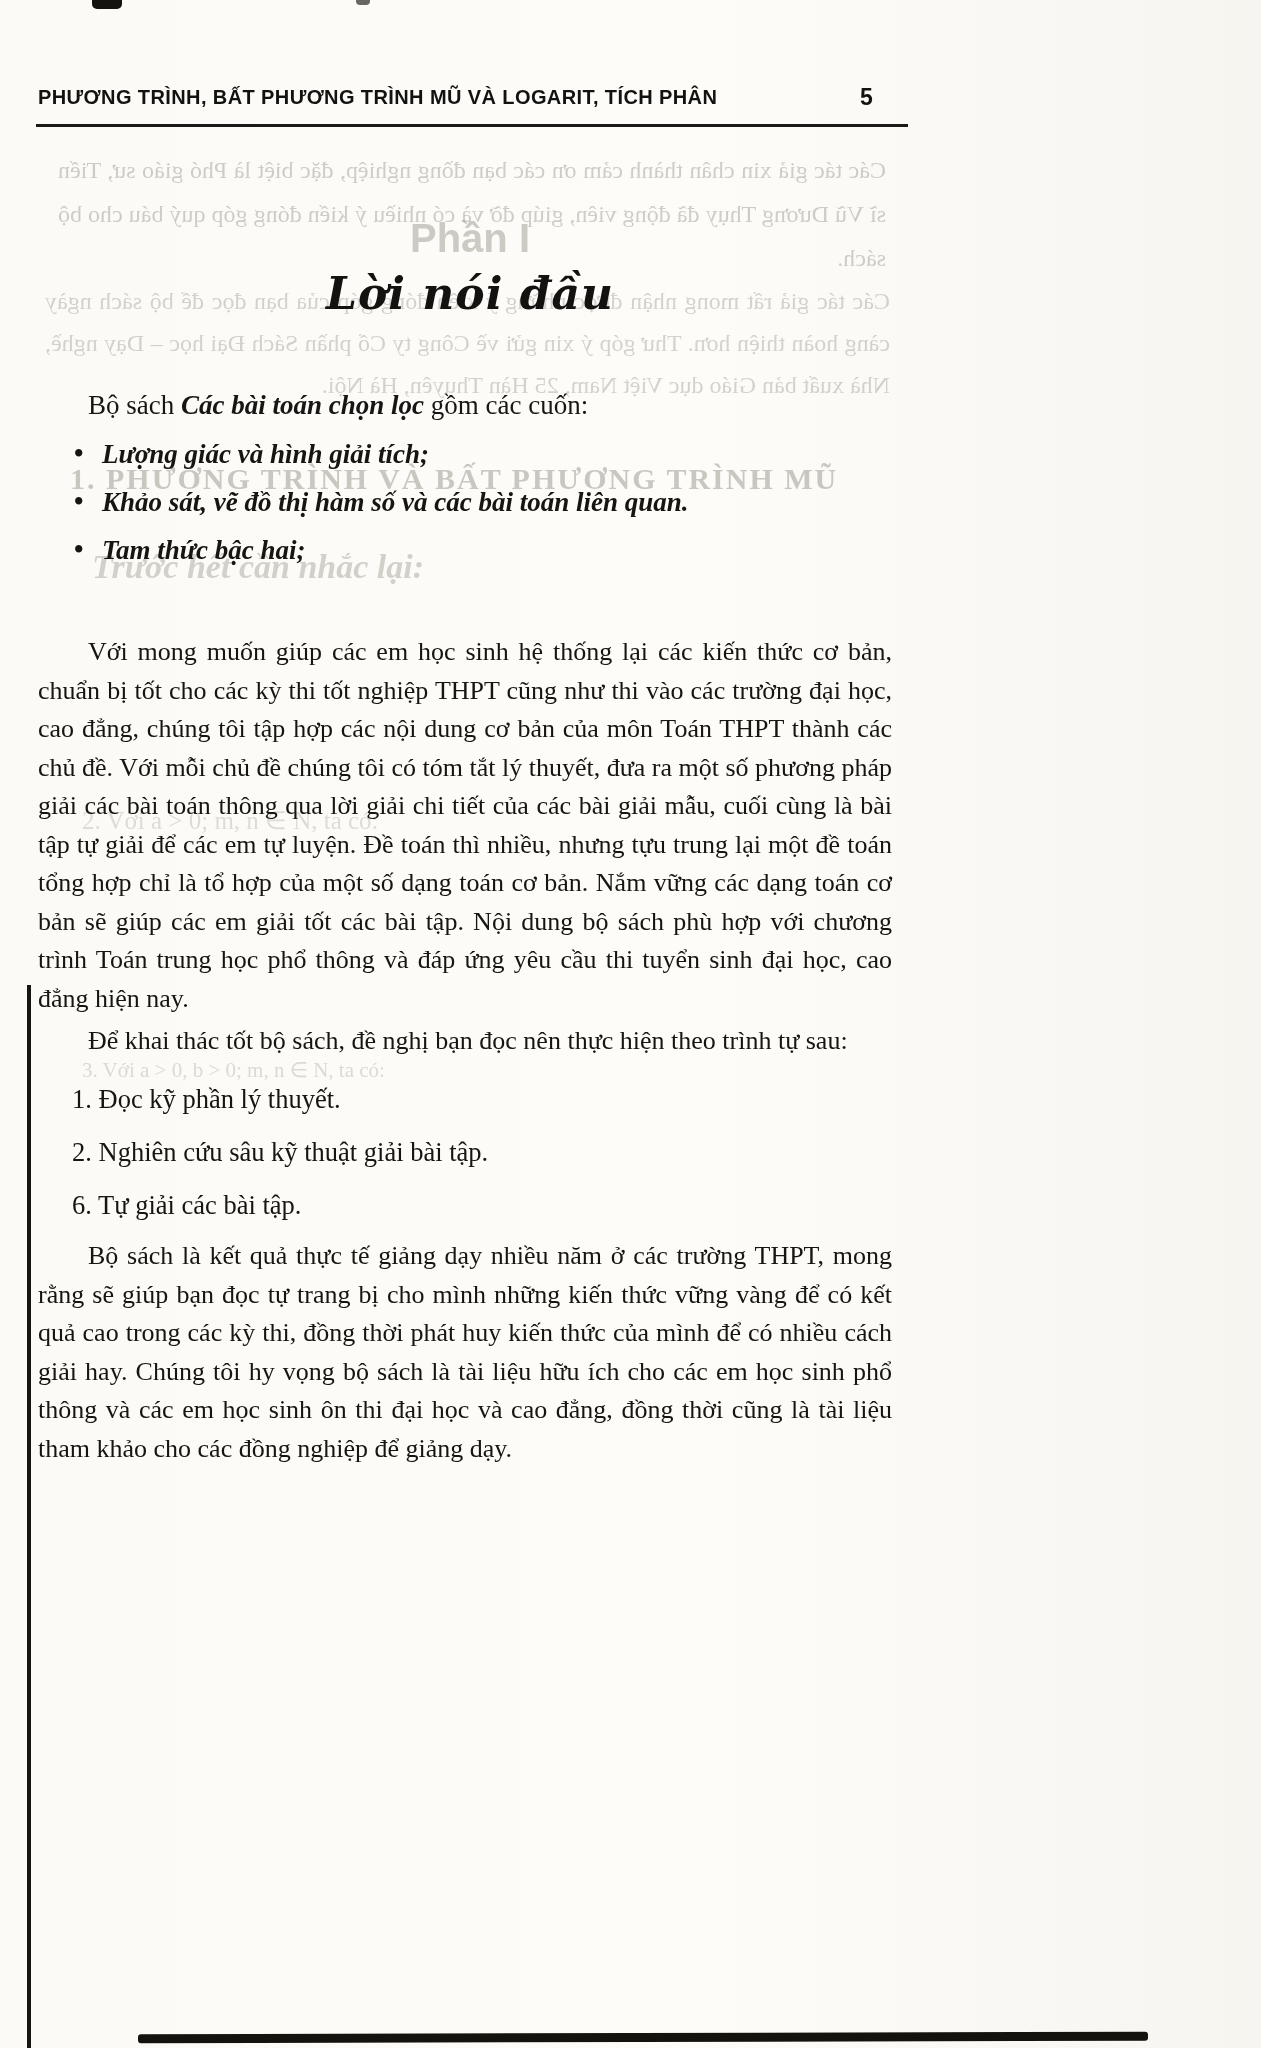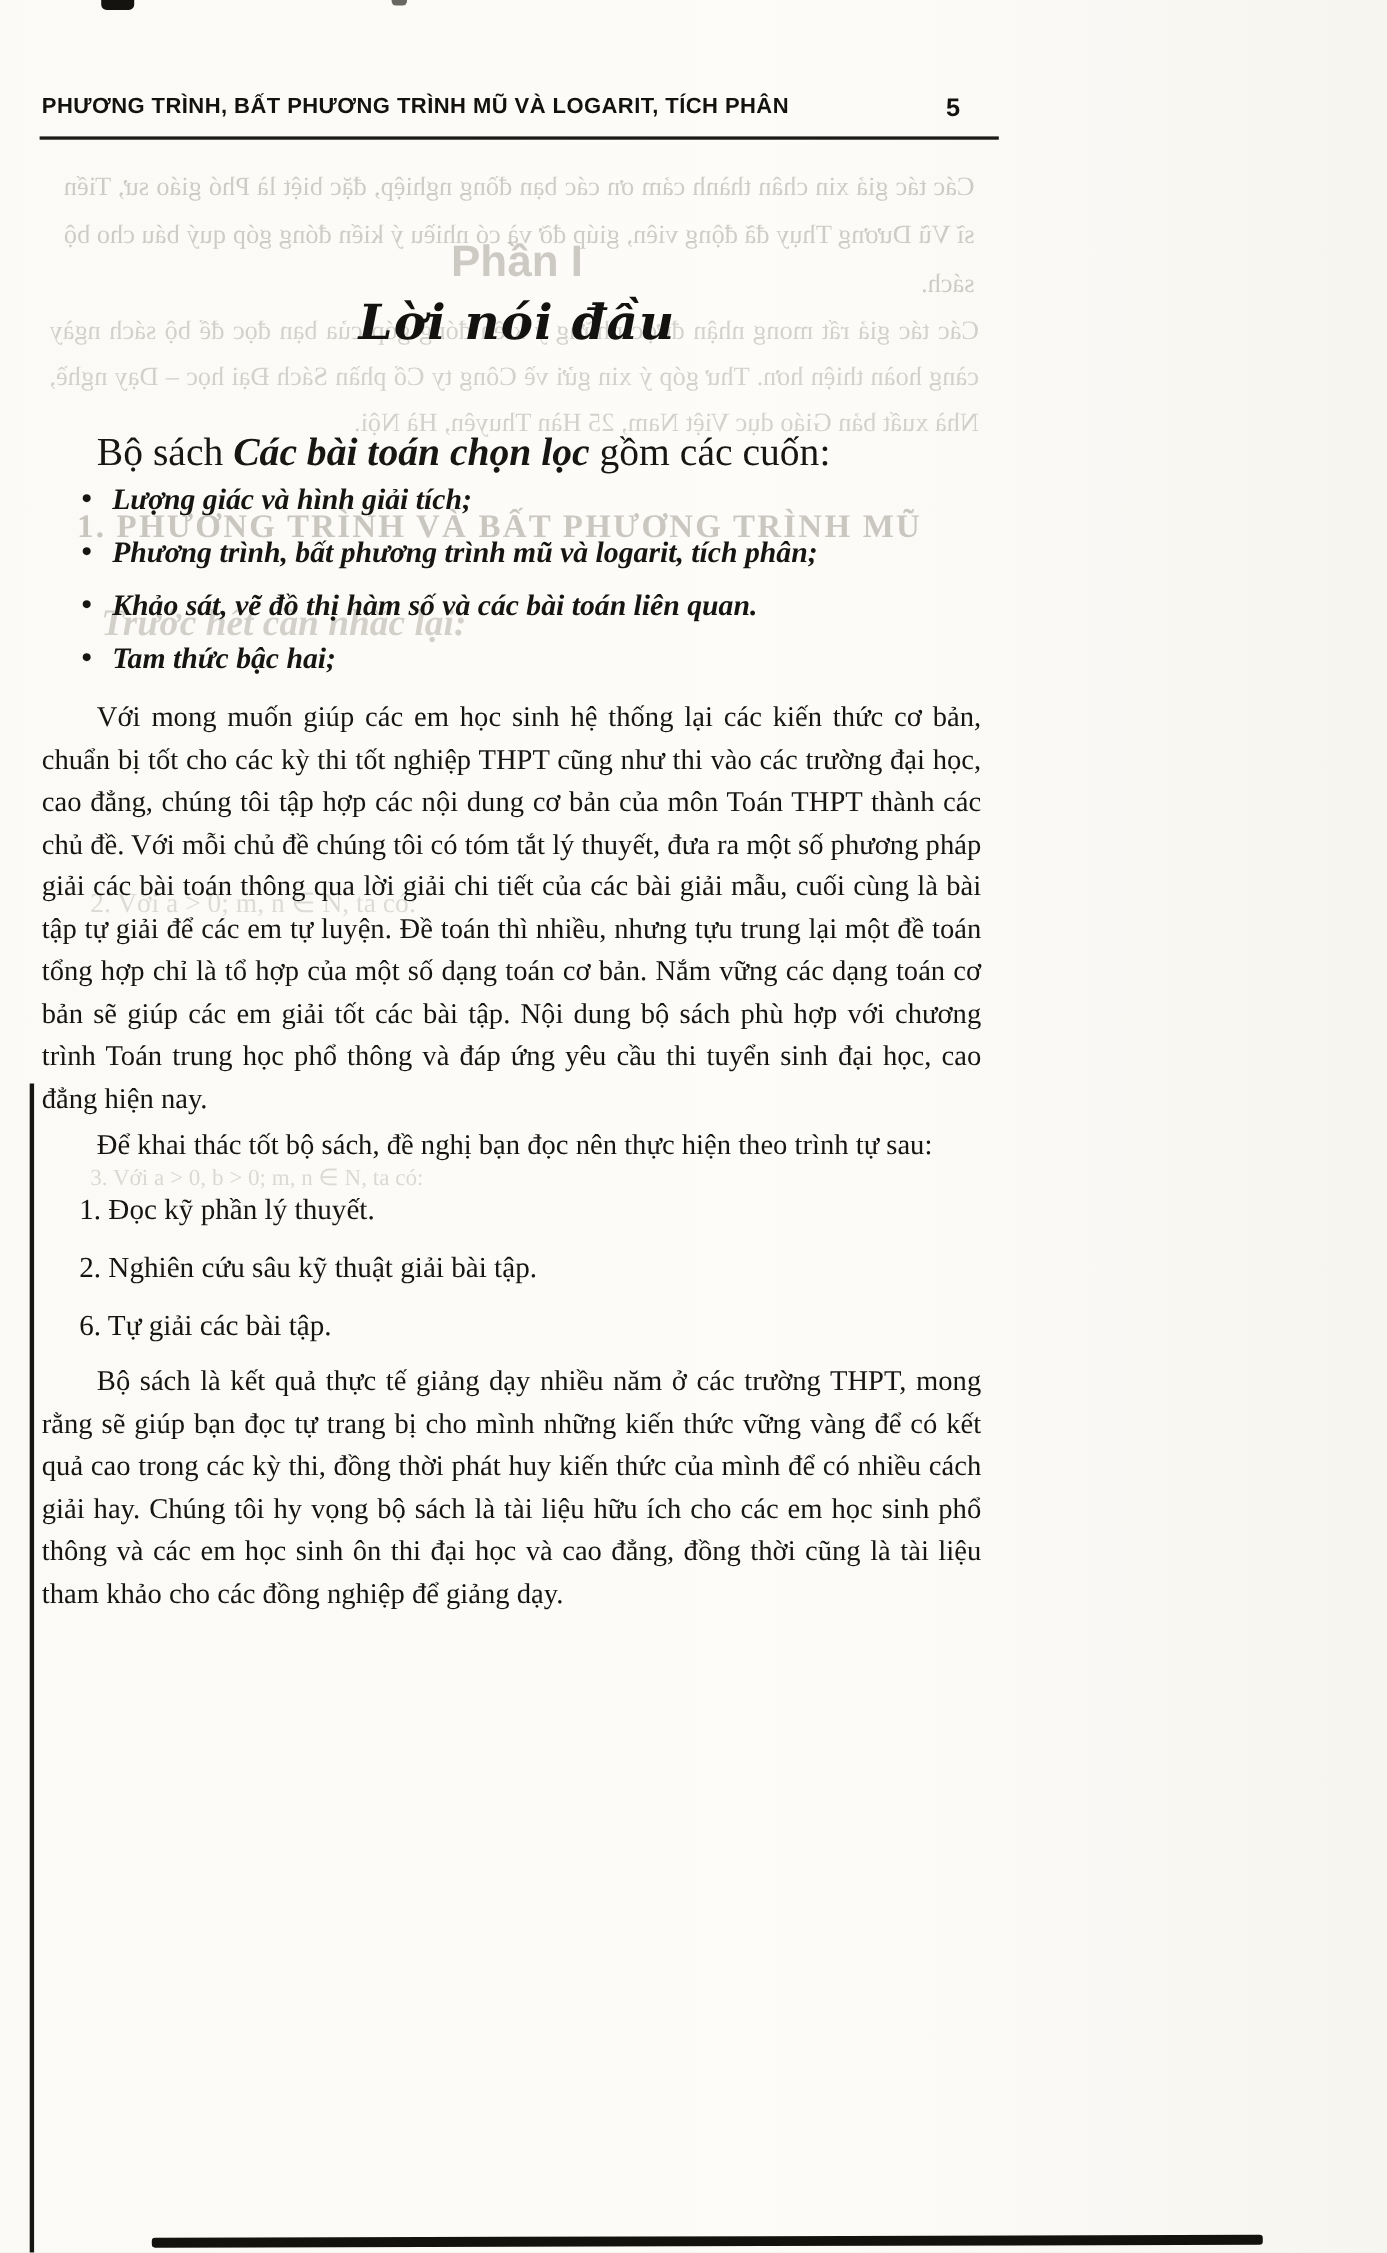--- a/index.html
+++ b/index.html
@@ -107,21 +107,21 @@
     margin: 0;
     font-size: 26px; line-height: 38.5px;
     text-align: justify;
     text-indent: 50px;
     color: #161511;
   }
   .intro {
     position: absolute; z-index: 2;
     top: 390px; left: 38px; width: 854px;
     margin: 0;
-    font-size: 36px;
+    font-size: 27px;
     text-indent: 50px;
   }
   .intro .series { font-weight: 700; font-style: italic; }
 
   .bullets {
     position: absolute; z-index: 2;
     top: 437px; left: 74px; width: 800px;
     margin: 0; padding: 0;
     list-style: none;
   }
@@ -196,21 +196,20 @@
   <div class="running-head">PHƯƠNG TRÌNH, BẤT PHƯƠNG TRÌNH MŨ VÀ LOGARIT, TÍCH PHÂN</div>
   <div class="page-num">5</div>
   <div class="head-rule"></div>
 
   <h1 class="book-title">Lời nói đầu</h1>
 
   <p class="intro"><span>Bộ sách </span><span class="series">Các bài toán chọn lọc</span><span> gồm các cuốn:</span></p>
 
   <ul class="bullets">
     <li>Lượng giác và hình giải tích;</li>
-    <li>Phương trình, bất phương trình mũ và logarit, tích phân;</li>
     <li>Khảo sát, vẽ đồ thị hàm số và các bài toán liên quan.</li>
     <li>Tam thức bậc hai;</li>
   </ul>
 
   <p class="para main-para">Với mong muốn giúp các em học sinh hệ thống lại các kiến thức cơ bản, chuẩn bị tốt cho các kỳ thi tốt nghiệp THPT cũng như thi vào các trường đại học, cao đẳng, chúng tôi tập hợp các nội dung cơ bản của môn Toán THPT thành các chủ đề. Với mỗi chủ đề chúng tôi có tóm tắt lý thuyết, đưa ra một số phương pháp giải các bài toán thông qua lời giải chi tiết của các bài giải mẫu, cuối cùng là bài tập tự giải để các em tự luyện. Đề toán thì nhiều, nhưng tựu trung lại một đề toán tổng hợp chỉ là tổ hợp của một số dạng toán cơ bản. Nắm vững các dạng toán cơ bản sẽ giúp các em giải tốt các bài tập. Nội dung bộ sách phù hợp với chương trình Toán trung học phổ thông và đáp ứng yêu cầu thi tuyển sinh đại học, cao đẳng hiện nay.</p>
   <p class="para steps-intro">Để khai thác tốt bộ sách, đề nghị bạn đọc nên thực hiện theo trình tự sau:</p>
 
   <ol class="steps">
     <li>1. Đọc kỹ phần lý thuyết.</li>
     <li>2. Nghiên cứu sâu kỹ thuật giải bài tập.</li>

